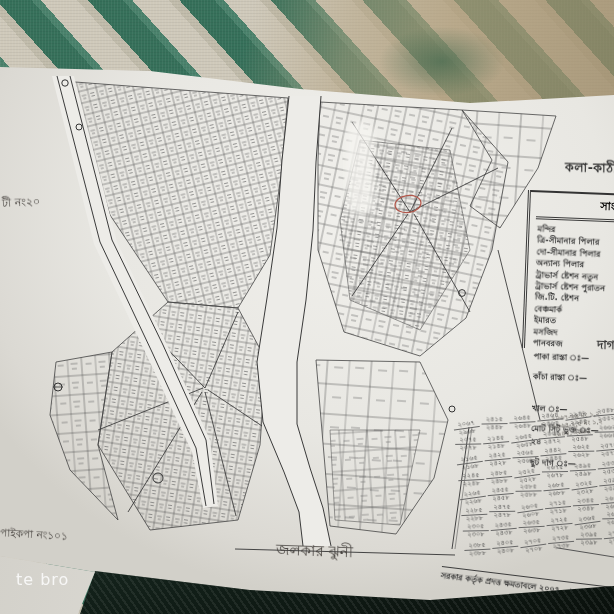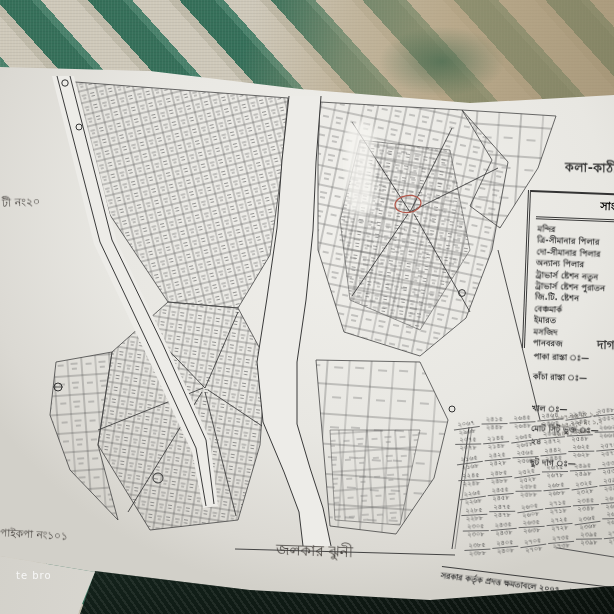--- a/index.html
+++ b/index.html
@@ -40,21 +40,21 @@
     background:linear-gradient(100deg,#cfcdc6,#e2e0da 60%,#e8e6e0);}
 
   
   .ov{position:absolute;color:#333;white-space:nowrap;}
   .blur{filter:blur(.25px);}
   .hand{color:#45413d;filter:blur(.2px);}
   .mouza-title{left:565px;top:159px;font-size:12.5px;font-weight:bold;letter-spacing:.5px;transform:rotate(1.5deg);}
   .left-note{left:2px;top:194px;font-size:11px;transform:rotate(-3deg);}
   .bl-note{left:0px;top:527px;font-size:10.5px;transform:rotate(3deg);}
   .bc-name{left:276px;top:539px;font-size:15px;transform:rotate(2deg);}
-  .watermark{left:16px;top:570px;font-size:10px;color:rgba(250,250,250,.92);letter-spacing:1px;}
+  .watermark{left:16px;top:570px;font-size:16px;color:rgba(250,250,250,.92);letter-spacing:1px;}
 
   .legend{position:absolute;left:528px;top:190px;width:130px;
     transform:rotate(2.2deg);transform-origin:0 0;
     border-left:3px double #3a3a3a;}
   .legend-top{border-top:2px solid #333;height:2px;margin-bottom:1px;}
   .legend-hd{font-size:11px;font-weight:bold;padding-left:64px;
     border-bottom:3px double #3a3a3a;margin:0 0 4px 6px;padding-bottom:2px;}
   .li{font-size:8px;font-weight:bold;line-height:11.4px;padding-left:8px;
     color:#2d2d2d;letter-spacing:.2px;filter:blur(.25px);}
 

